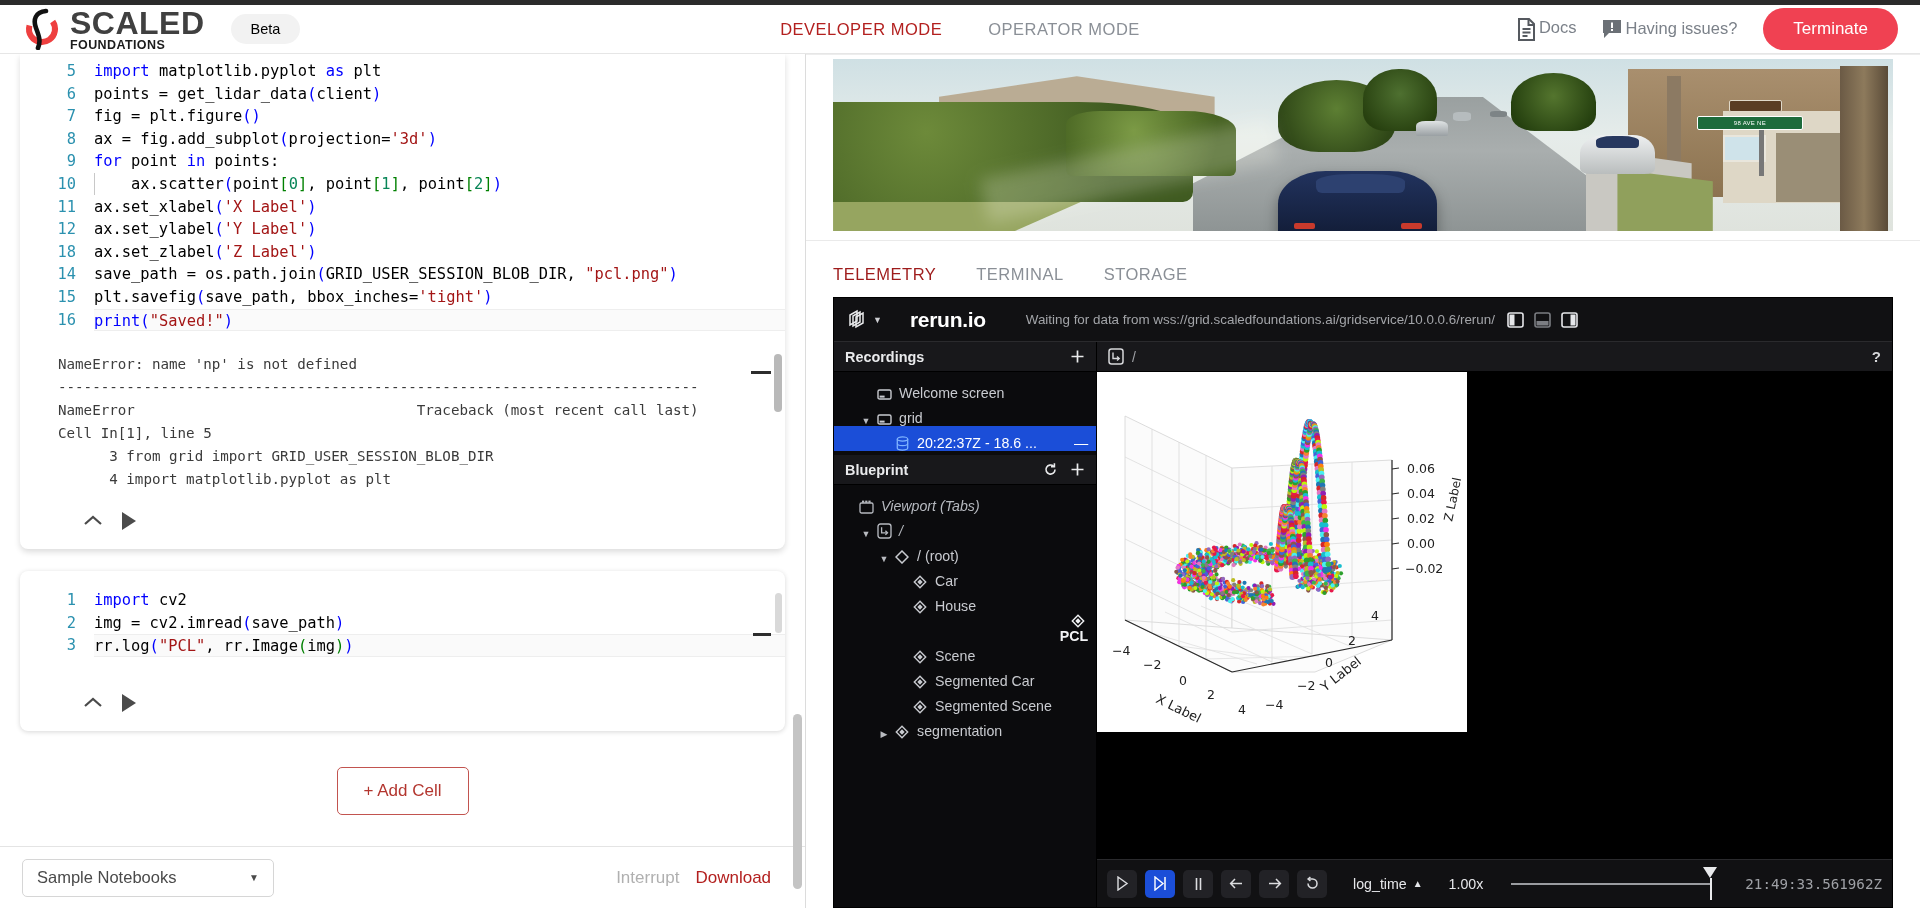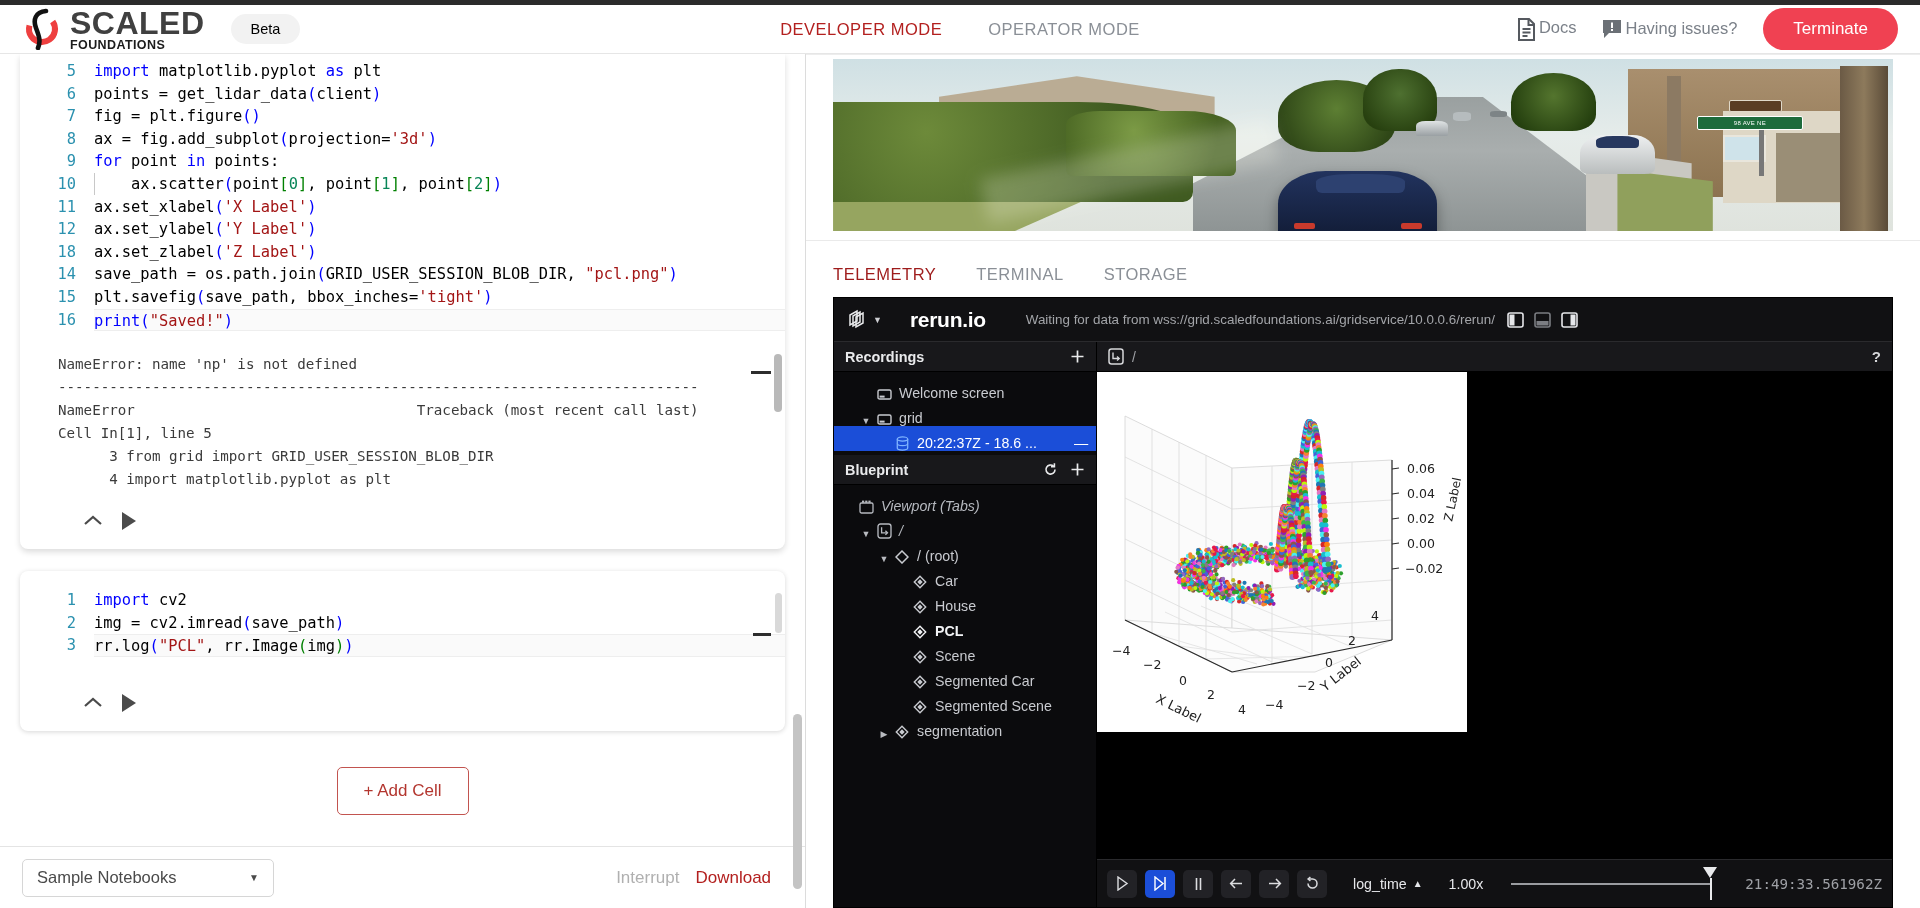--- a/index.html
+++ b/index.html
@@ -650,21 +650,21 @@
               <div class="rr-node" style="padding-left: 60px;">
                 <span class="rr-tw"></span>
                 <span class="rr-ic" style="color: inherit;">
                   <svg width="14" height="14" viewBox="0 0 14 14">
                     <path d="M7 1.3l5.7 5.7L7 12.7 1.3 7z" fill="none" stroke="currentColor" stroke-width="1.4"></path>
                     <path d="M7 4.3L9.7 7 7 9.7 4.3 7z" fill="currentColor"></path>
                   </svg>
                 </span>
                 <span style="margin-left: 5px;">House</span>
               </div>
-              <div class="rr-node bold" style="padding-left: 60px;">
+              <div class="rr-node bold" style=" flex-direction: column;">
                 <span class="rr-tw"></span>
                 <span class="rr-ic" style="color: inherit;">
                   <svg width="14" height="14" viewBox="0 0 14 14">
                     <path d="M7 1.3l5.7 5.7L7 12.7 1.3 7z" fill="none" stroke="currentColor" stroke-width="1.4"></path>
                     <path d="M7 4.3L9.7 7 7 9.7 4.3 7z" fill="currentColor"></path>
                   </svg>
                 </span>
                 <span style="margin-left: 5px;">PCL</span>
               </div>
               <div class="rr-node" style="padding-left: 60px;">

